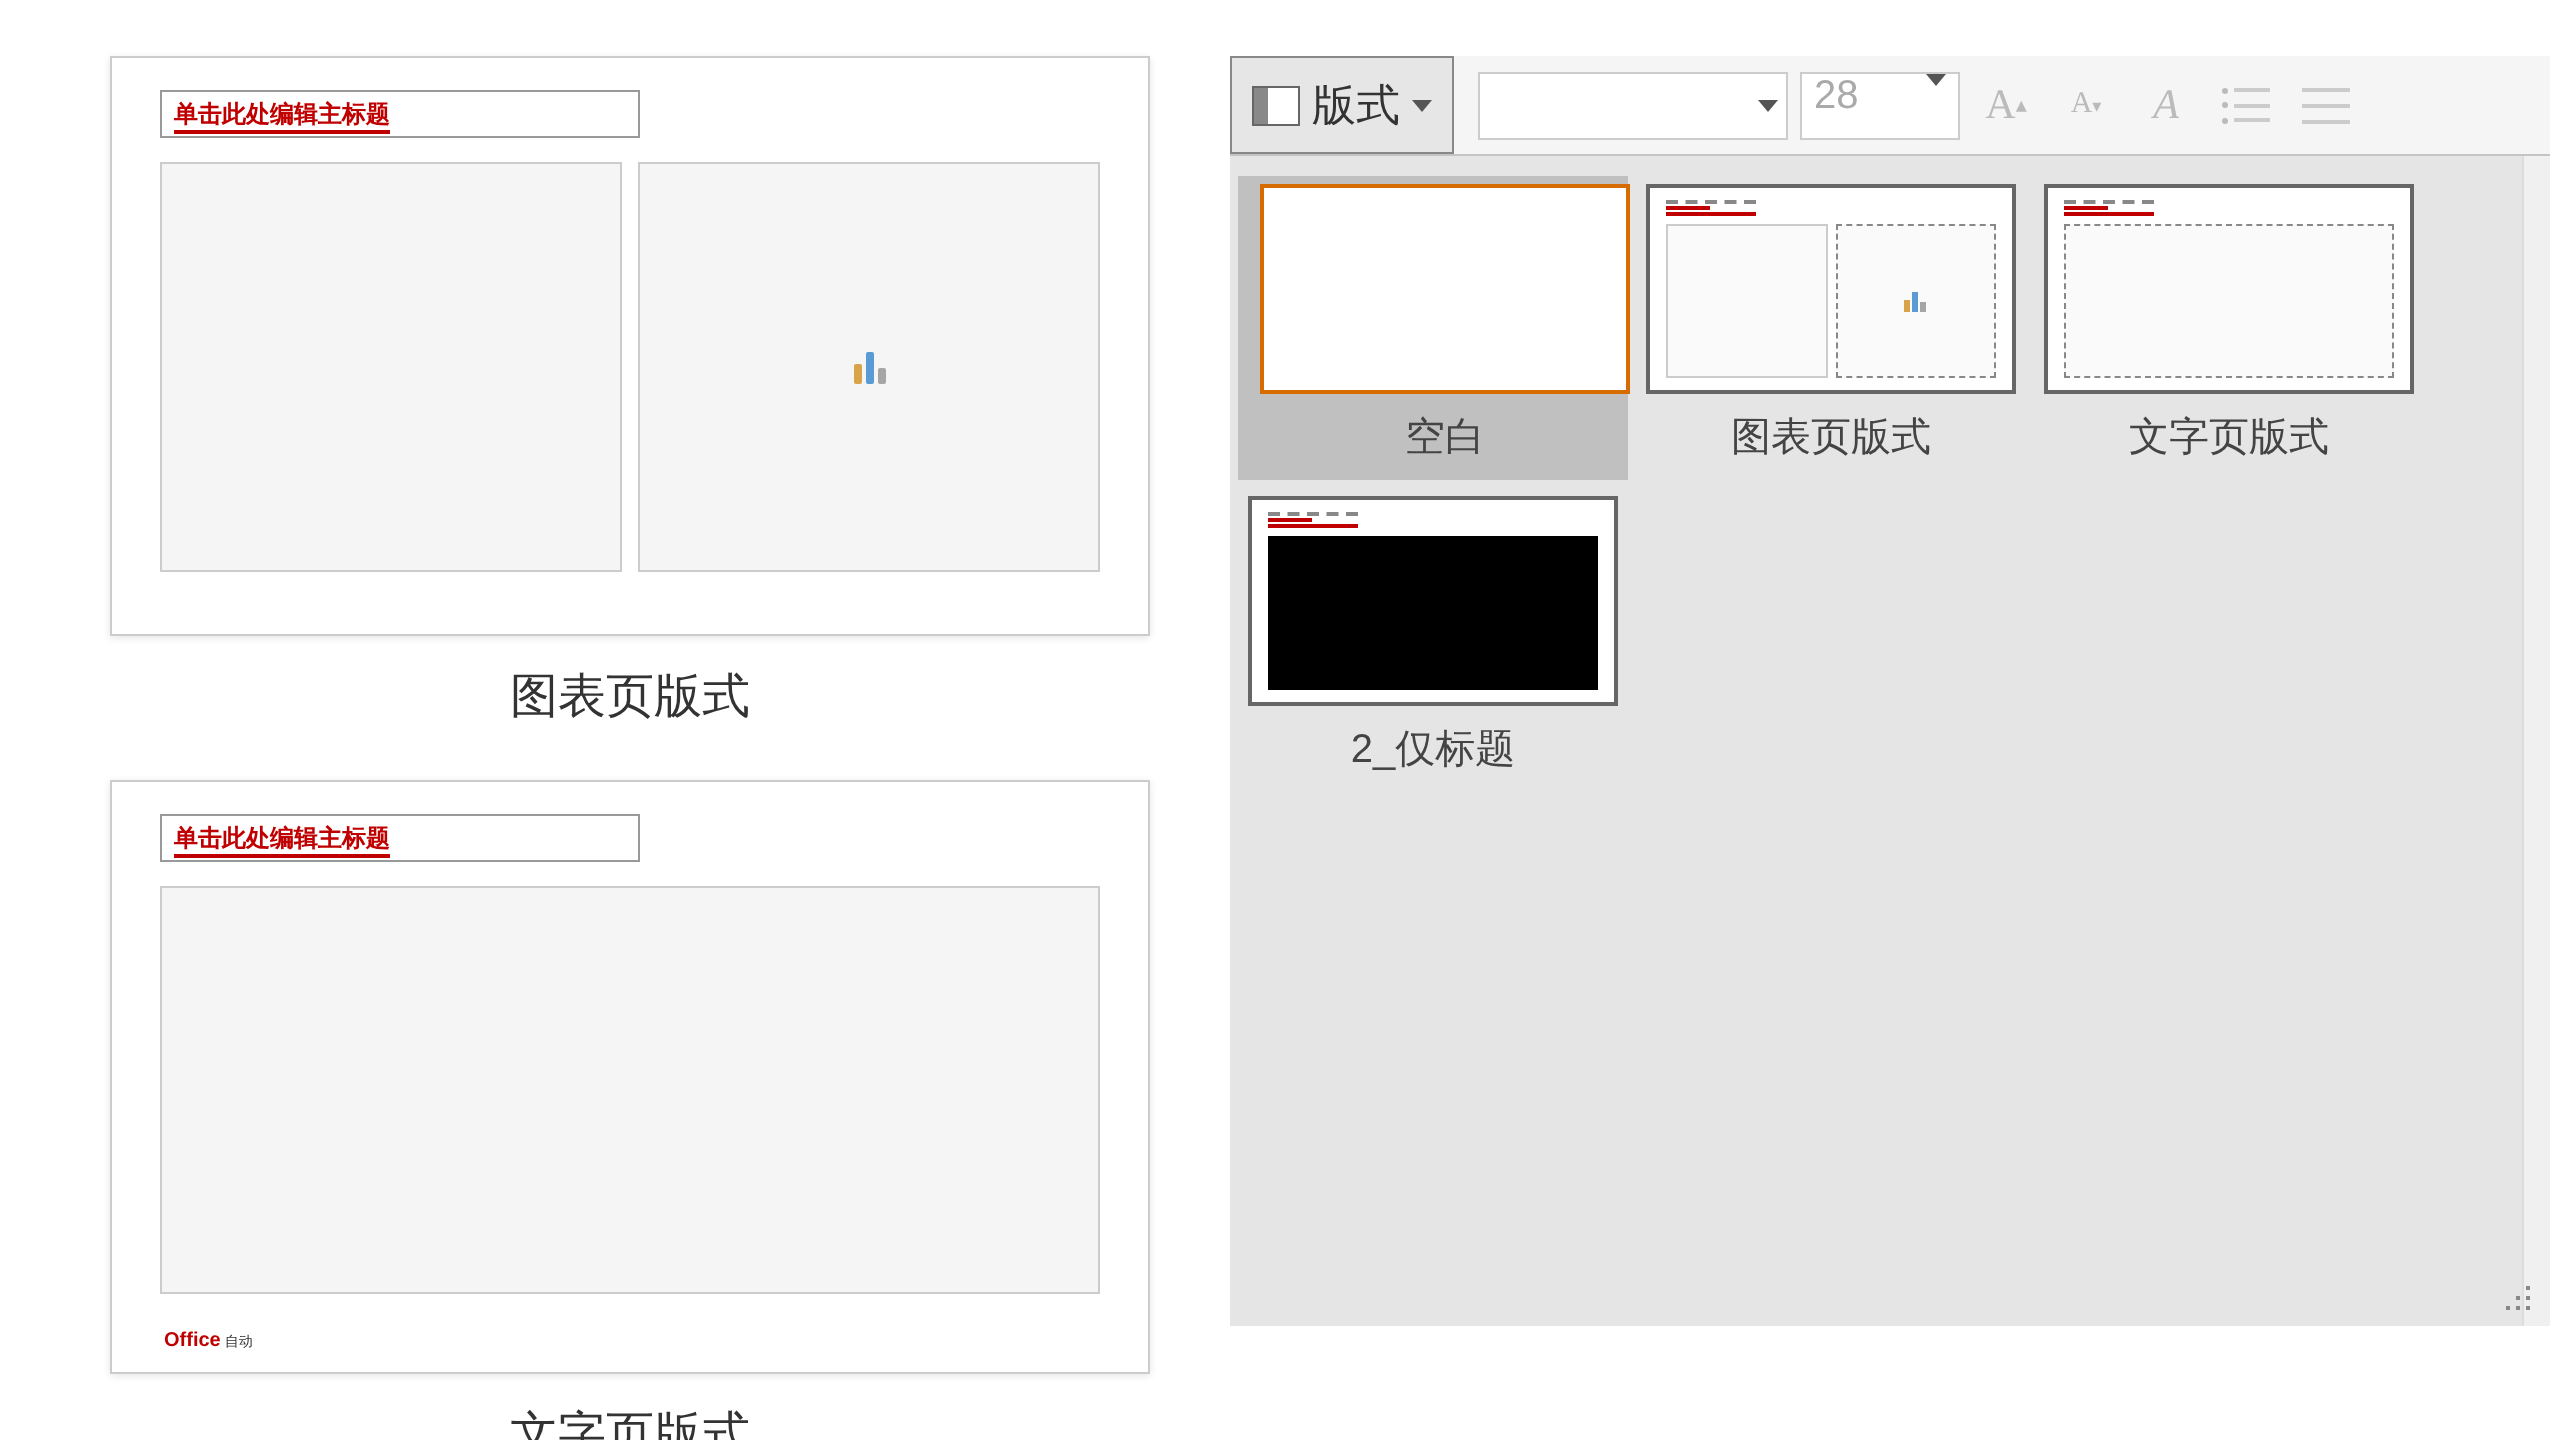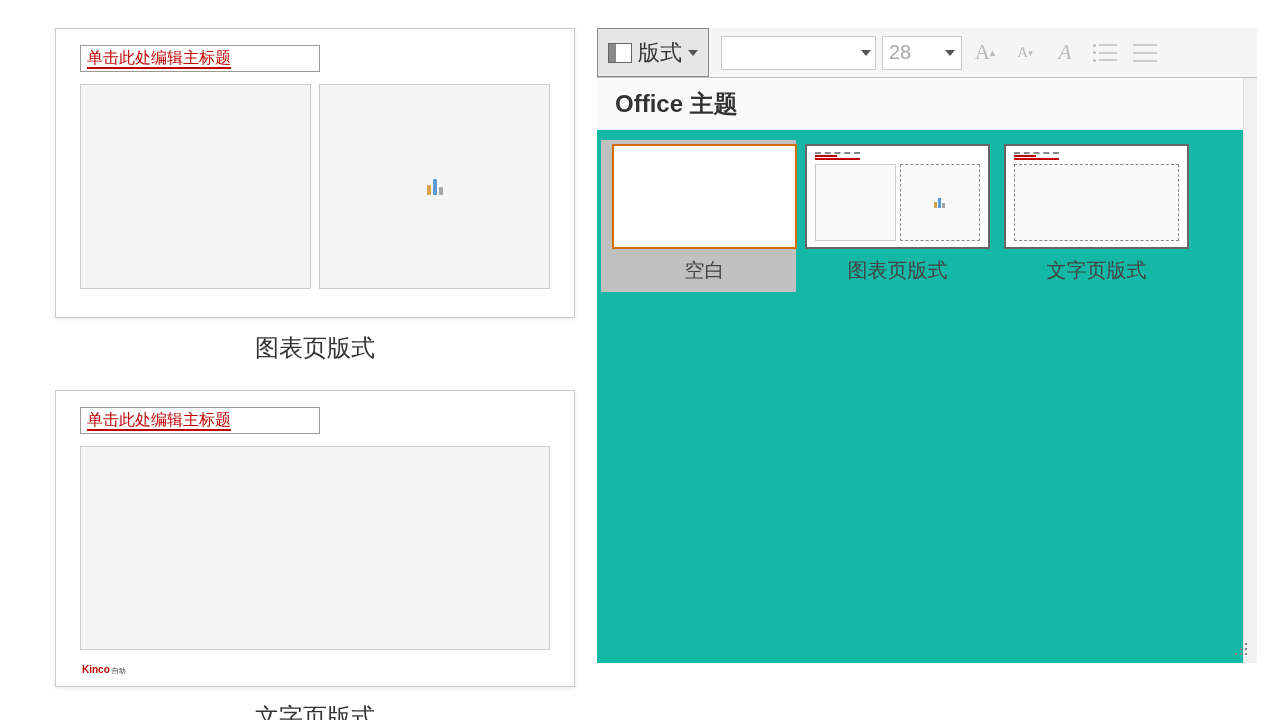--- a/index.html
+++ b/index.html
@@ -28,22 +28,22 @@
   .slide-preview.top { height: 290px; }
   .slide-preview.bottom { height: 297px; margin-top: 26px; }
   .slide-title-box {
     border: 1px solid #999;
     padding: 2px 6px;
     display: inline-block;
     width: 240px;
   }
   .slide-title-box span {
     color: #c00000;
-    font-size: 16px;
-    font-weight: 400;
+    font-size: 12px;
+    font-weight: 700;
     border-bottom: 2px solid #c00000;
     padding-bottom: 1px;
   }
   .content-row {
     display: flex;
     gap: 8px;
     margin-top: 12px;
   }
   .content-box {
     flex: 1;
@@ -86,25 +86,25 @@
   .preview-label {
     text-align: center;
     font-size: 24px;
     color: #333;
     margin-top: 14px;
   }
 
   
   .right-panel {
     position: absolute;
-    left: 597px;
+    left: 615px;
     top: 28px;
     width: 660px;
     height: 635px;
-    background: #14b8a6;
+    background: #e5e5e5;
   }
   .ribbon-row {
     display: flex;
     align-items: stretch;
     height: 50px;
     border-bottom: 1px solid #c4c4c4;
     background: #f5f5f5;
     overflow: hidden;
   }
   .layout-btn {
@@ -150,21 +150,20 @@
     align-items: center;
     justify-content: flex-end;
     padding-right: 4px;
   }
   .font-size-combo {
     width: 80px;
     height: 34px;
     border: 1px solid #ccc;
     background: #fff;
     display: flex;
-    align-items: center;
     justify-content: space-between;
     padding: 0 6px;
     font-size: 20px;
     color: #aaa;
   }
   .ribbon-tool {
     width: 34px;
     height: 34px;
     display: flex;
     align-items: center;
@@ -328,21 +327,21 @@
     </div>
   </div>
   <div class="preview-label">图表页版式</div>
 
   <div class="slide-preview bottom">
     <div class="slide-title-box">
       <span>单击此处编辑主标题</span>
     </div>
     <div class="content-full"></div>
     <div class="kinco">
-      <span>Kinco</span><small>自动</small>
+      <span>Office</span><small>自动</small>
     </div>
   </div>
   <div class="preview-label">文字页版式</div>
 
 </div>
 
 <div class="right-panel">
 
   <div class="ribbon-row">
     <div class="layout-btn">
@@ -386,21 +385,20 @@
               <span class="line"></span>
             </div>
           <div class="row">
               <span class="line"></span>
             </div>
         </div>
       </div>
     </div>
   </div>
 
-  <div class="section-header">Office 主题</div>
 
   <div class="layouts-grid">
 
     <div class="layout-item selected">
       <div class="layout-thumb"></div>
       <div class="layout-label">空白</div>
     </div>
 
     <div class="layout-item">
       <div class="layout-thumb">
@@ -424,20 +422,29 @@
     <div class="layout-item">
       <div class="layout-thumb">
         <div class="thumb-title">
             <div class="redline"></div>
           </div>
         <div class="thumb-full"></div>
       </div>
       <div class="layout-label">文字页版式</div>
     </div>
 
+    <div class="layout-item">
+      <div class="layout-thumb">
+        <div class="thumb-title">
+            <div class="redline"></div>
+          </div>
+        <div class="thumb-black"></div>
+      </div>
+      <div class="layout-label">2_仅标题</div>
+    </div>
 
 
 
 
   </div>
 
   <div class="scrollbar"></div>
   <div class="resize-handle"></div>
 </div>
 

